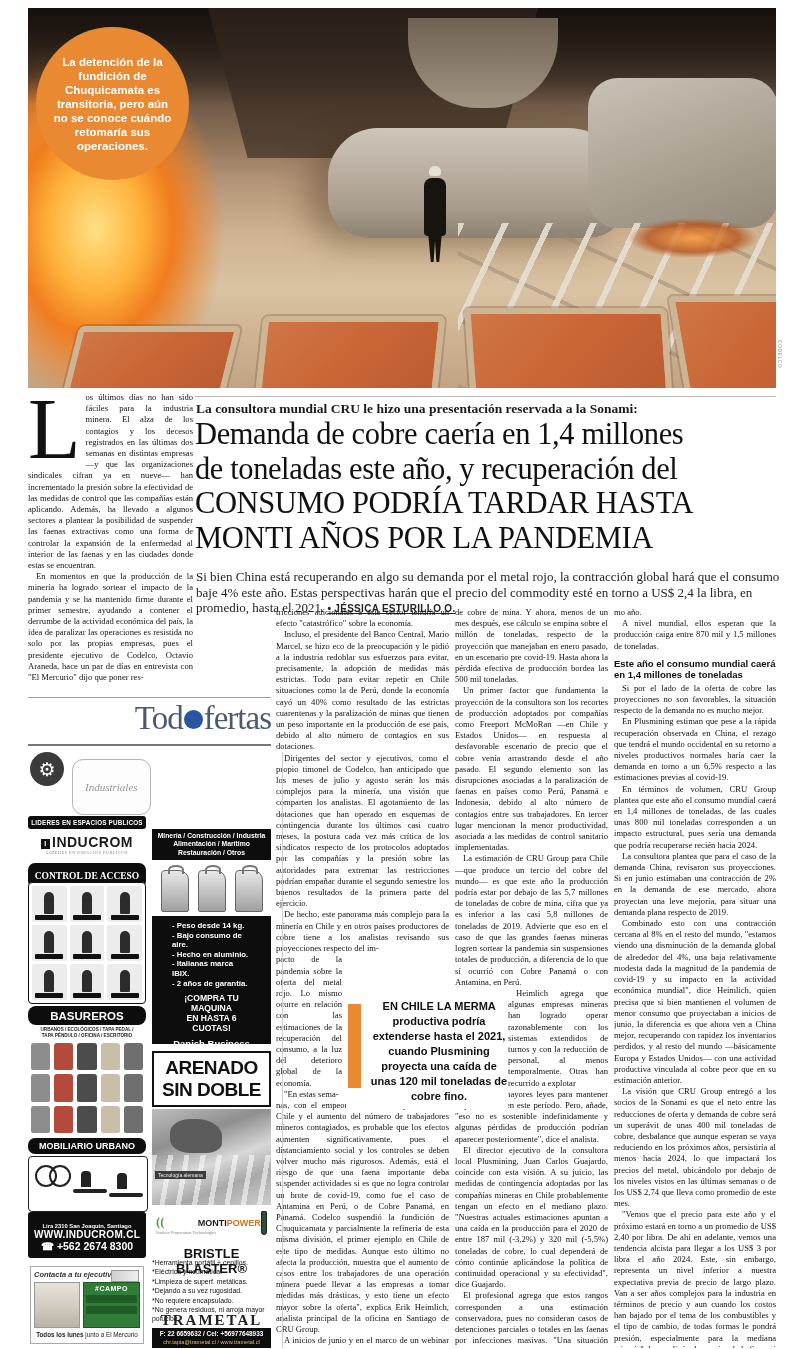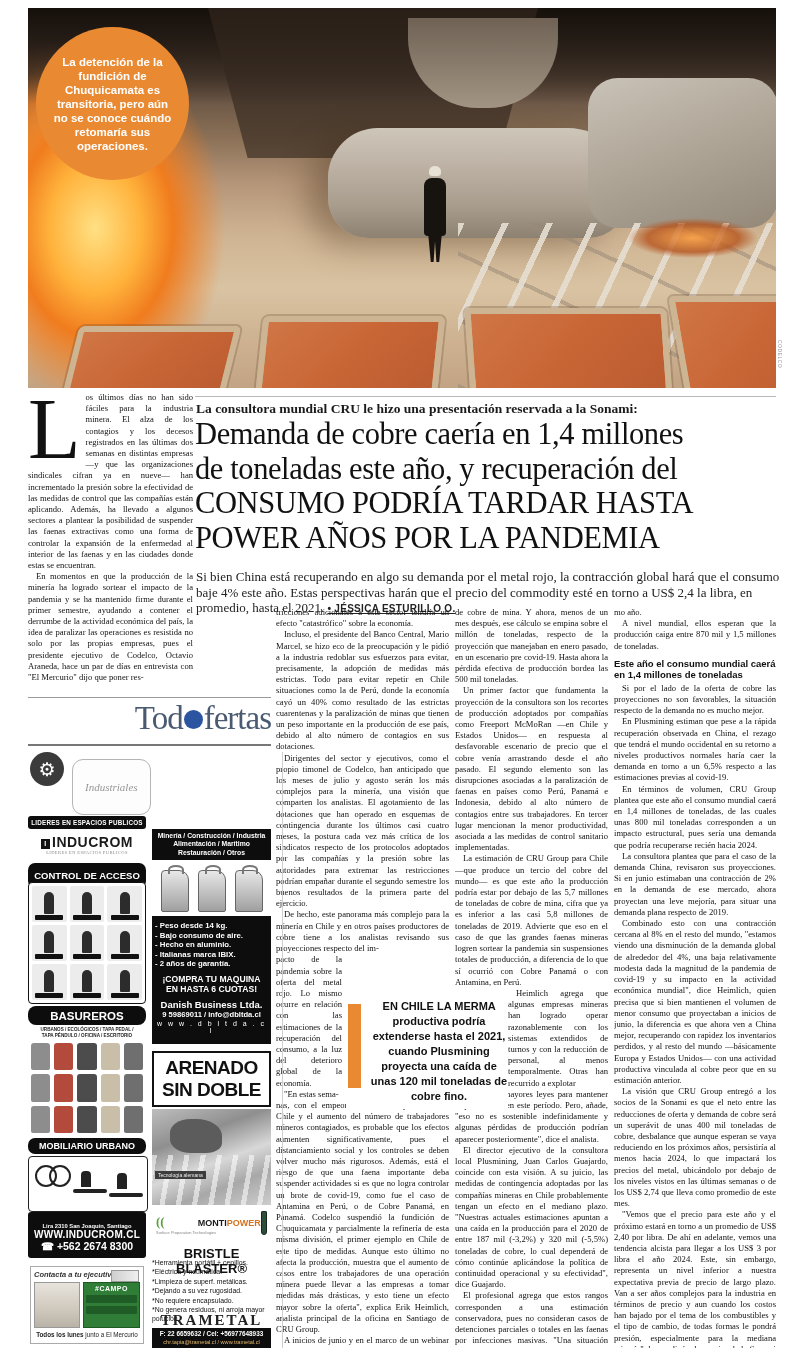--- a/index.html
+++ b/index.html
@@ -82,21 +82,21 @@
   .blackbar{background:#0d0d0d;color:#fff;text-align:center;font-family:"Liberation Sans",sans-serif;
      display:flex;flex-direction:column;justify-content:center;}
   .r3{border-radius:3px;} .r6{border-radius:6px;}
 
   
   .ind-b1{left:28px;top:816px;width:118px;height:13px;font-size:6.3px;font-weight:bold;letter-spacing:.2px;}
   .ind-logo{left:28px;top:831px;width:118px;height:30px;background:#fff;text-align:center;}
   .ind-brand{font-family:"Liberation Sans",sans-serif;font-weight:bold;font-size:14px;letter-spacing:.5px;margin-top:3px;}
   .ind-brand .sq{display:inline-block;width:9px;height:10px;background:#111;color:#fff;font-size:7px;line-height:10px;vertical-align:1px;margin-right:2px;}
   .ind-tag{font-size:4.5px;color:#8a8a8a;letter-spacing:.4px;}
-  .ind-b2{left:28px;top:863px;width:118px;height:25px;font-size:9.5px;font-weight:bold;border-radius:7px;}
+  .ind-b2{left:28px;top:863px;width:118px;height:25px;font-size:9.5px;font-weight:bold;border-radius:7px;font-family:Liberation Serif, serif;}
   .grid1{left:28px;top:882px;width:118px;height:122px;background:#fff;border:1px solid #111;border-radius:4px;
      display:grid;grid-template-columns:repeat(3,1fr);gap:3px;padding:3px;box-sizing:border-box;}
   .cell{background:#ececec;border-radius:2px;position:relative;overflow:hidden;}
   .cell::after{content:"";position:absolute;left:50%;top:18%;width:10px;height:22px;transform:translateX(-50%);
      background:#2c2c2c;border-radius:5px 5px 1px 1px;}
   .cell::before{content:"";position:absolute;left:10%;bottom:2px;width:80%;height:5px;background:#111;border-radius:1px;}
   .ind-b3{left:28px;top:1006px;width:118px;height:19px;font-size:11.5px;font-weight:bold;border-radius:8px;}
   .ind-sub{left:28px;top:1027px;width:118px;text-align:center;font-family:"Liberation Sans",sans-serif;
      font-size:4.6px;font-weight:bold;color:#222;line-height:5.6px;}
   .grid2{left:28px;top:1040px;width:118px;height:96px;background:#fff;display:grid;
@@ -128,21 +128,21 @@
   .ct-foot b{font-weight:bold;}
 
   
   .ar-title{left:152px;top:753px;width:119px;height:40px;font-weight:bold;font-size:17.5px;line-height:19px;letter-spacing:-.5px;}
   .ar-sist{left:152px;top:842px;width:119px;text-align:left;font-family:"Liberation Sans",sans-serif;
      font-weight:bold;font-size:8.8px;line-height:9.8px;color:#111;}
   .ar-ind{left:152px;top:829px;width:119px;height:31px;font-size:6.8px;font-weight:bold;line-height:8.4px;}
   .ar-mach{left:152px;top:862px;width:119px;height:52px;background:#fff;display:flex;justify-content:space-around;align-items:flex-end;padding:2px 4px;box-sizing:border-box;}
   .mach{width:26px;height:40px;background:linear-gradient(180deg,#e8e8e8,#9f9f9f);border:1px solid #666;border-radius:4px 10px 2px 2px;position:relative;}
   .mach::after{content:"";position:absolute;top:-6px;left:6px;width:12px;height:7px;border:2px solid #777;border-radius:50% 50% 0 0;border-bottom:none;}
-  .ar-info{left:152px;top:916px;width:119px;height:128px;text-align:left;padding:5px 3px;box-sizing:border-box;justify-content:flex-start;}
+  .ar-info{left:152px;top:916px;width:119px;height:128px;text-align:left;padding:5px 20px;box-sizing:border-box;justify-content:flex-start;}
   .ar-b{font-size:7.8px;font-weight:bold;line-height:9.6px;}
   .ar-promo{text-align:center;font-size:8.6px;line-height:10px;margin-top:5px;font-weight:bold;}
   .ar-co{text-align:center;font-size:9.5px;font-weight:bold;margin-top:5px;}
   .ar-ct{text-align:center;font-size:7.6px;font-weight:bold;}
   .ar-web{text-align:center;font-size:7px;letter-spacing:2px;margin-top:1px;}
 
   
   .as-title{left:152px;top:1051px;width:119px;height:56px;background:#fff;border:2px solid #111;box-sizing:border-box;
      display:flex;flex-direction:column;justify-content:center;text-align:center;
      font-family:"Liberation Sans",sans-serif;font-weight:bold;font-size:19px;line-height:22px;letter-spacing:-.5px;color:#111;}
@@ -194,21 +194,21 @@
     <span>La detención de la fundición de Chuquicamata es transitoria, pero aún no se conoce cuándo retomaría sus operaciones.</span>
   </div>
   <div class="abs pcredit">CODELCO</div>
 
   <div class="abs toprule"></div>
   <div class="abs kicker">La consultora mundial CRU le hizo una presentación reservada a la Sonami:</div>
   <div class="abs headline">
     <div>Demanda de cobre caería en 1,4 millones</div>
     <div>de toneladas este año, y recuperación del</div>
     <div>CONSUMO PODRÍA TARDAR HASTA</div>
-    <div>POWER AÑOS POR LA PANDEMIA</div>
+    <div>MONTI AÑOS POR LA PANDEMIA</div>
   </div>
   <p class="abs deck"><span>Si bien China está recuperando en algo su demanda por el metal rojo, la contracción global hará que el consumo baje 4% este año. Estas perspectivas harán que el precio del commodity esté en torno a US$ 2,4 la libra, en promedio, hasta el 2021.</span> <span class="byline">• JÉSSICA ESTURILLO O.</span></p>
 
   <div class="abs bodycol col1">
     <p><span class="dropcap">L</span><span>os últimos días no han sido fáciles para la industria minera. El alza de los contagios y los decesos registrados en las últimas dos semanas en distintas empresas —y que las organizaciones sindicales cifran ya en nueve— han incrementado la presión sobre la efectividad de las medidas de control que las compañías están aplicando. Además, ha llevado a algunos sectores a plantear la posibilidad de suspender las faenas extractivas como una forma de controlar la expansión de la enfermedad al interior de las faenas y en las ciudades donde estas se encuentran.</span></p>
     <p class="ind">En momentos en que la producción de la minería ha logrado sortear el impacto de la pandemia y se ha mantenido firme durante el primer semestre, ayudando a contener el derrumbe de la actividad económica del país, la idea de paralizar las operaciones es resistida no solo por las propias empresas, pues el presidente ejecutivo de Codelco, Octavio Araneda, hace un par de días en entrevista con "El Mercurio" dijo que poner res-</p>
   </div>
 
   <div class="abs bodycol col2">
     <p>tricciones adicionales a este sector tendría un efecto "catastrófico" sobre la economía.</p>

